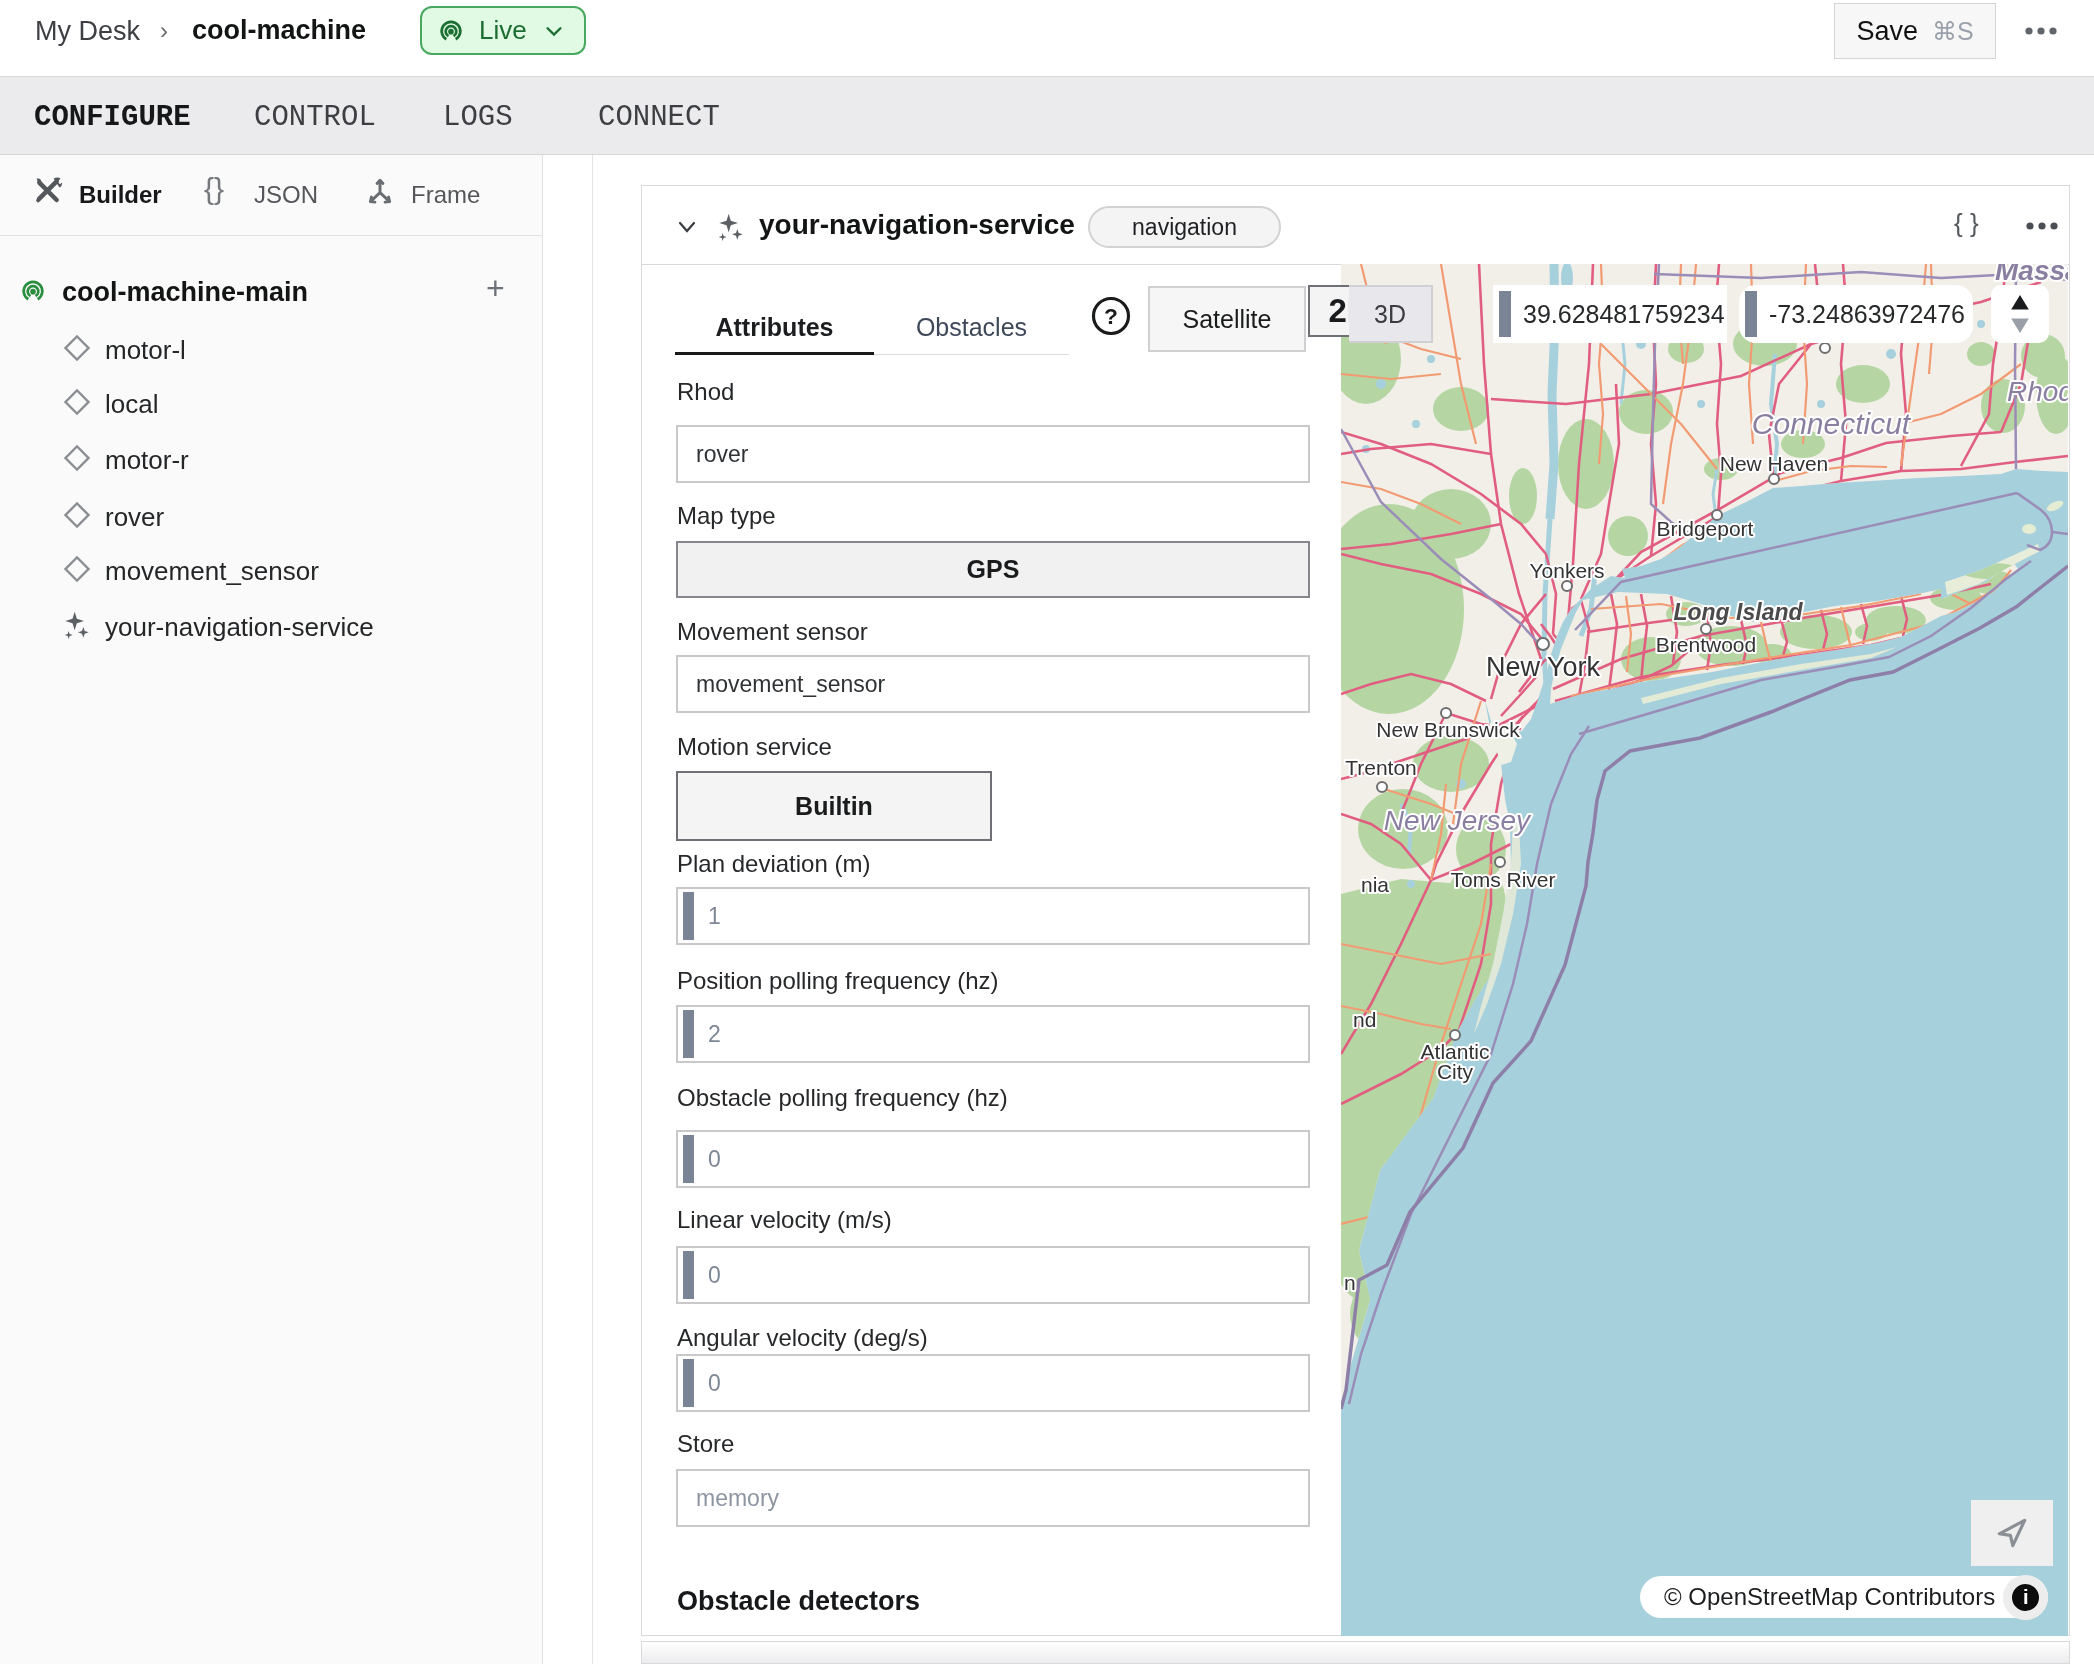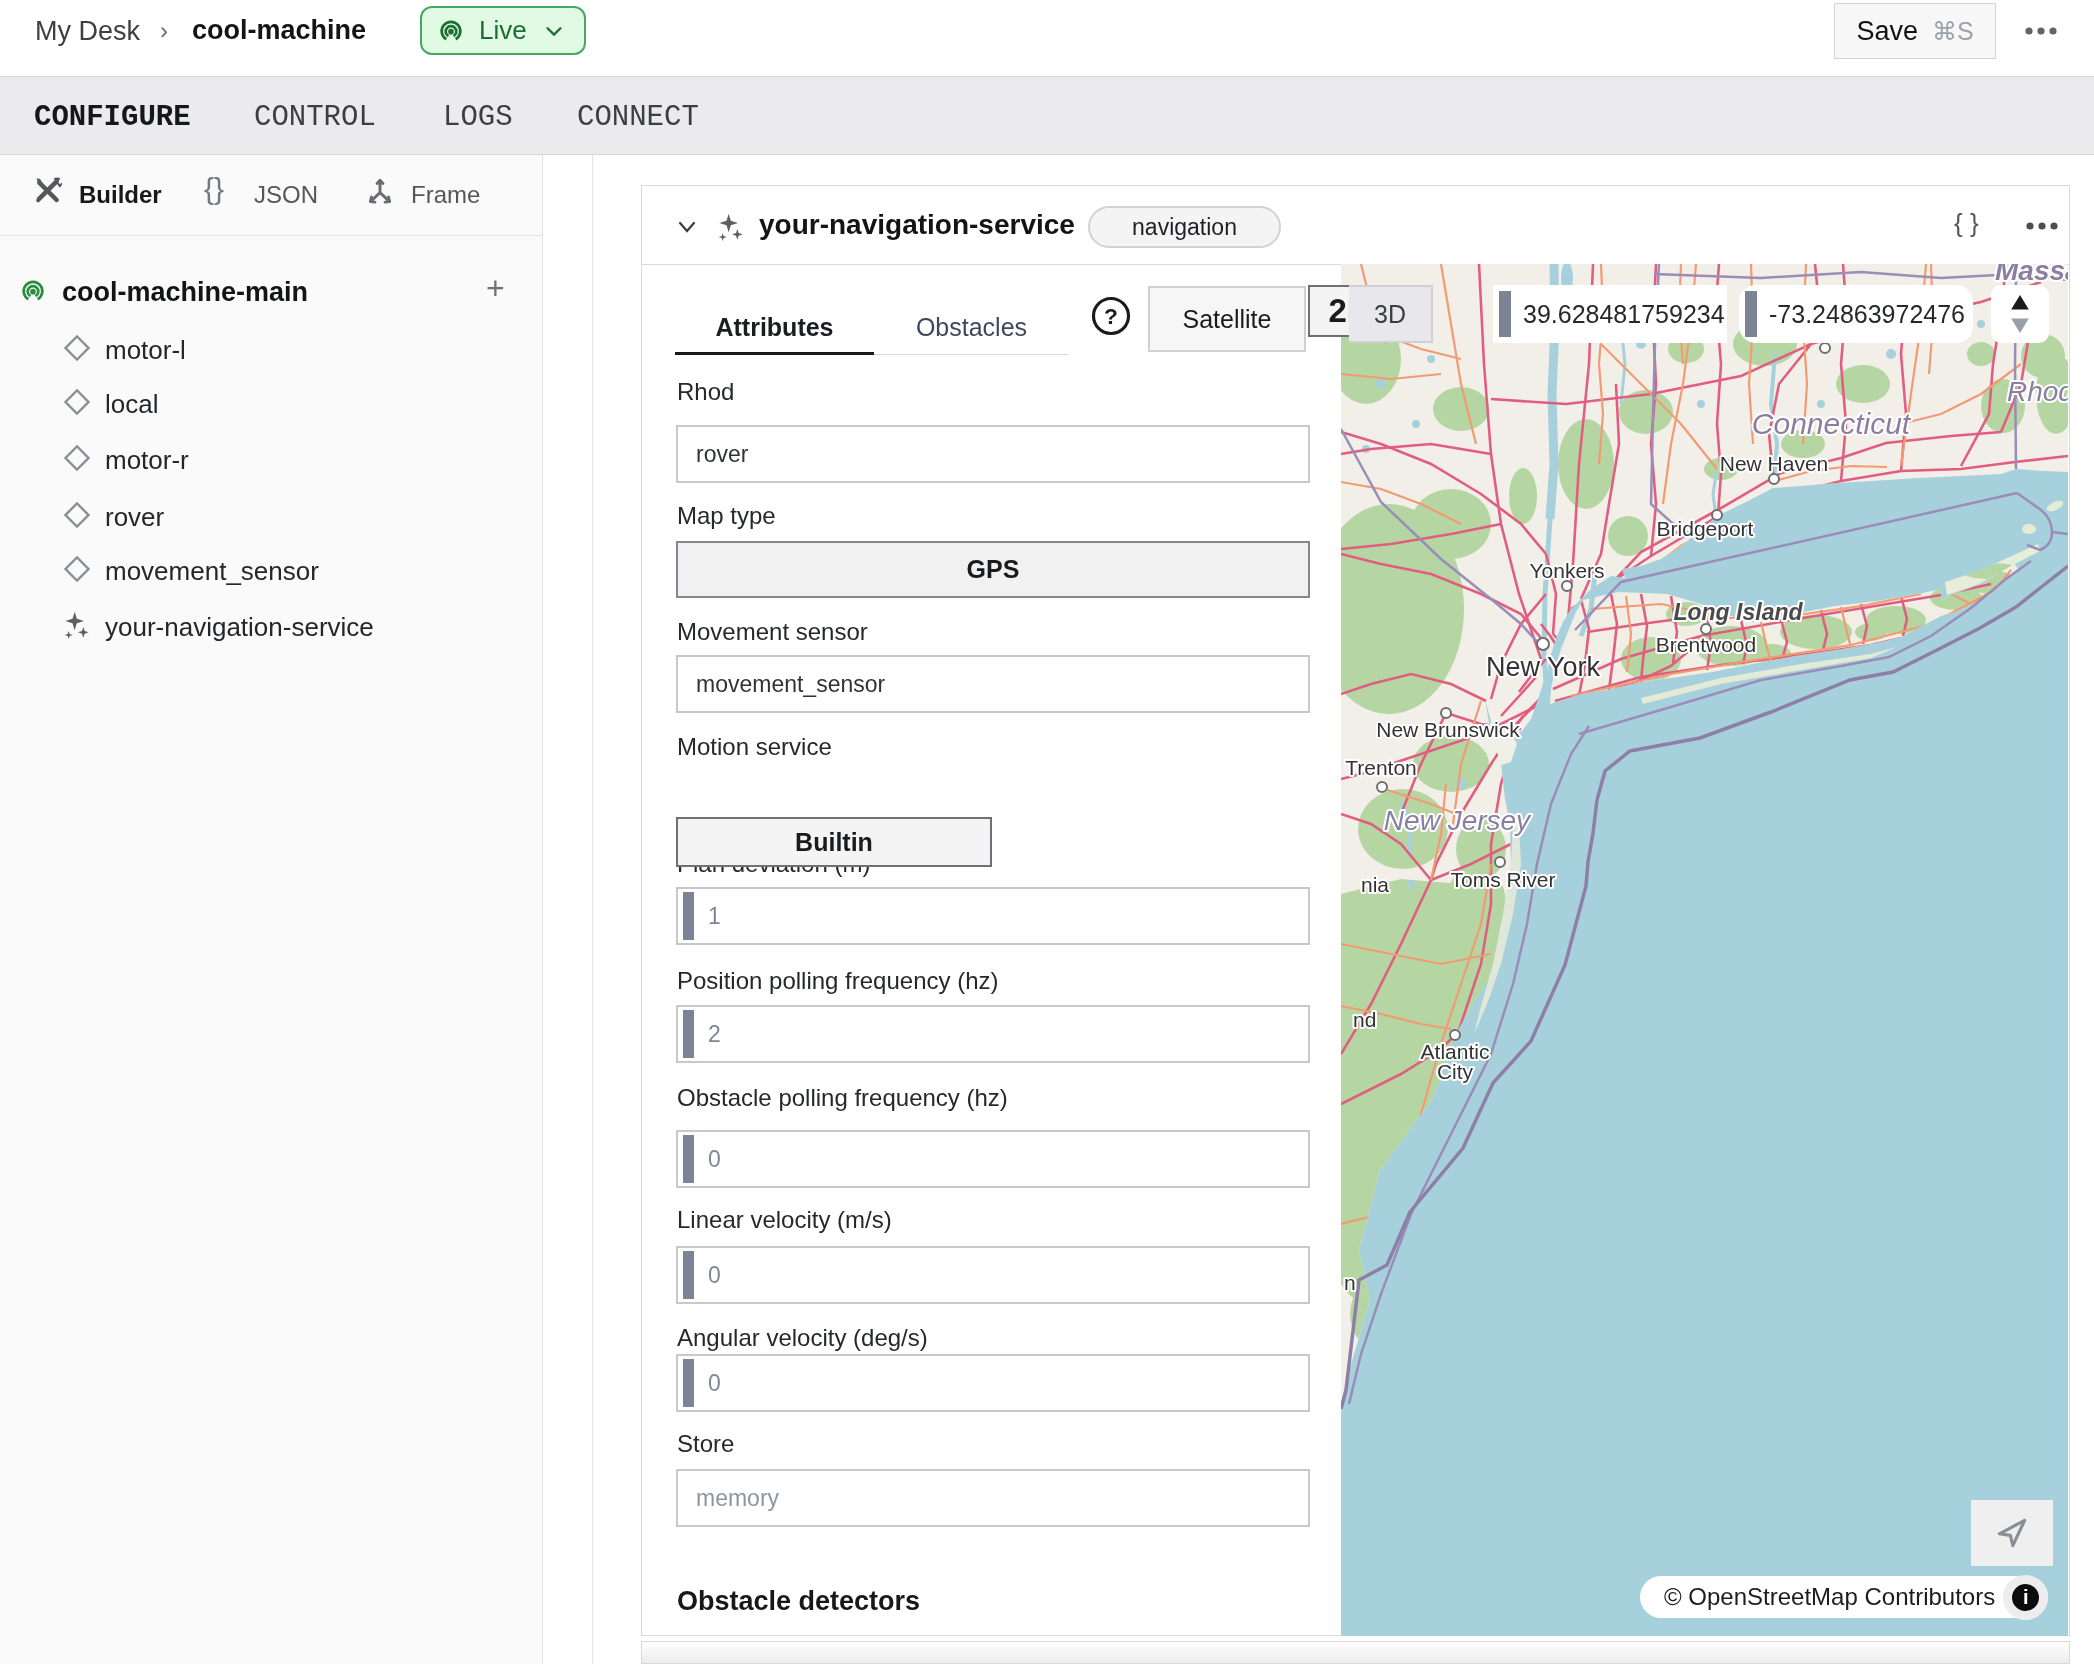--- a/index.html
+++ b/index.html
@@ -22,21 +22,21 @@
   #savetxt { font-size:27px; color:#111; }
   #savekbd { font-size:25px; color:#9ba1ab; margin-left:14px; }
 
   
   #navbar { left:0; top:77px; width:2094px; height:78px; background:#ebebed;
     border-bottom:1px solid #d6d6d6; font-family:"Liberation Mono", monospace; }
   .navtab { position:absolute; top:24px; font-size:29px; color:#3c3e41; }
   #tab1 { left:34px; font-weight:bold; color:#161718; }
   #tab2 { left:254px; }
   #tab3 { left:443px; }
-  #tab4 { left:577px; }
+  #tab4 { left:598px; }
 
   
   #sidebar { left:0; top:155px; width:543px; height:1509px; background:#fafafa;
     border-right:1px solid #e2e2e2; }
   #sbtabs { position:absolute; left:0; top:0; width:542px; height:81px;
     border-bottom:1px solid #e2e2e2; }
   .sbtab { position:absolute; top:26px; font-size:24px; color:#54565a; }
   #sbBuilder { left:79px; font-weight:bold; color:#17181a; }
   #sbJson { left:254px; }
   #sbFrame { left:411px; }
@@ -68,23 +68,23 @@
   .flabel { position:absolute; left:35px; font-size:24px; color:#26282a; }
   .finput { position:absolute; left:34px; width:634px; height:58px; background:#fff;
     border:2px solid #c9c9cb; font-size:23px; color:#303336; display:flex; align-items:center;
     padding-left:18px; }
   .numinput { padding-left:0; }
   .dragbar { width:11px; height:48px; background:#7b8494; margin-left:5px; margin-right:14px; flex:none;}
   .numval { color:#7e8796; }
   #gpsbtn { position:absolute; left:34px; top:355px; width:634px; height:57px; background:#f1f1f1;
     border:2px solid #85878c; display:flex; align-items:center; justify-content:center;
     font-size:25px; font-weight:bold; color:#1a1b1c; }
-  #segBuiltin { position:absolute; left:34px; top:585px; width:316px; height:50px; background:#f4f4f4;
+  #segBuiltin { position:absolute; left:34px; top:585px; width:316px; height:70px; background:#f4f4f4;
     border:2px solid #6e7075; display:flex; align-items:center; justify-content:center;
-    font-size:25px; font-weight:bold; color:#1a1b1c; z-index:2;margin-top:46px;}
+    font-size:25px; font-weight:bold; color:#1a1b1c; z-index:2;}
   #segCustom { position:absolute; left:350px; top:585px; width:318px; height:58px; background:#e8e8ec;
     border:2px solid #d0d0d4; border-left:none; display:flex; align-items:center; justify-content:center;
     font-size:25px; color:#2e3033; }
   #obsdet { position:absolute; left:35px; top:1400px; font-size:27px; font-weight:bold; color:#17181a;}
 
   
   #helpicon { left:1090px; top:295px; }
   #satbtn { left:1148px; top:286px; width:158px; height:66px; background:#f6f6f6;
     border:2px solid #d0d0d2; display:flex; align-items:center; justify-content:center;
     font-size:25px; color:#1a1b1c; }

